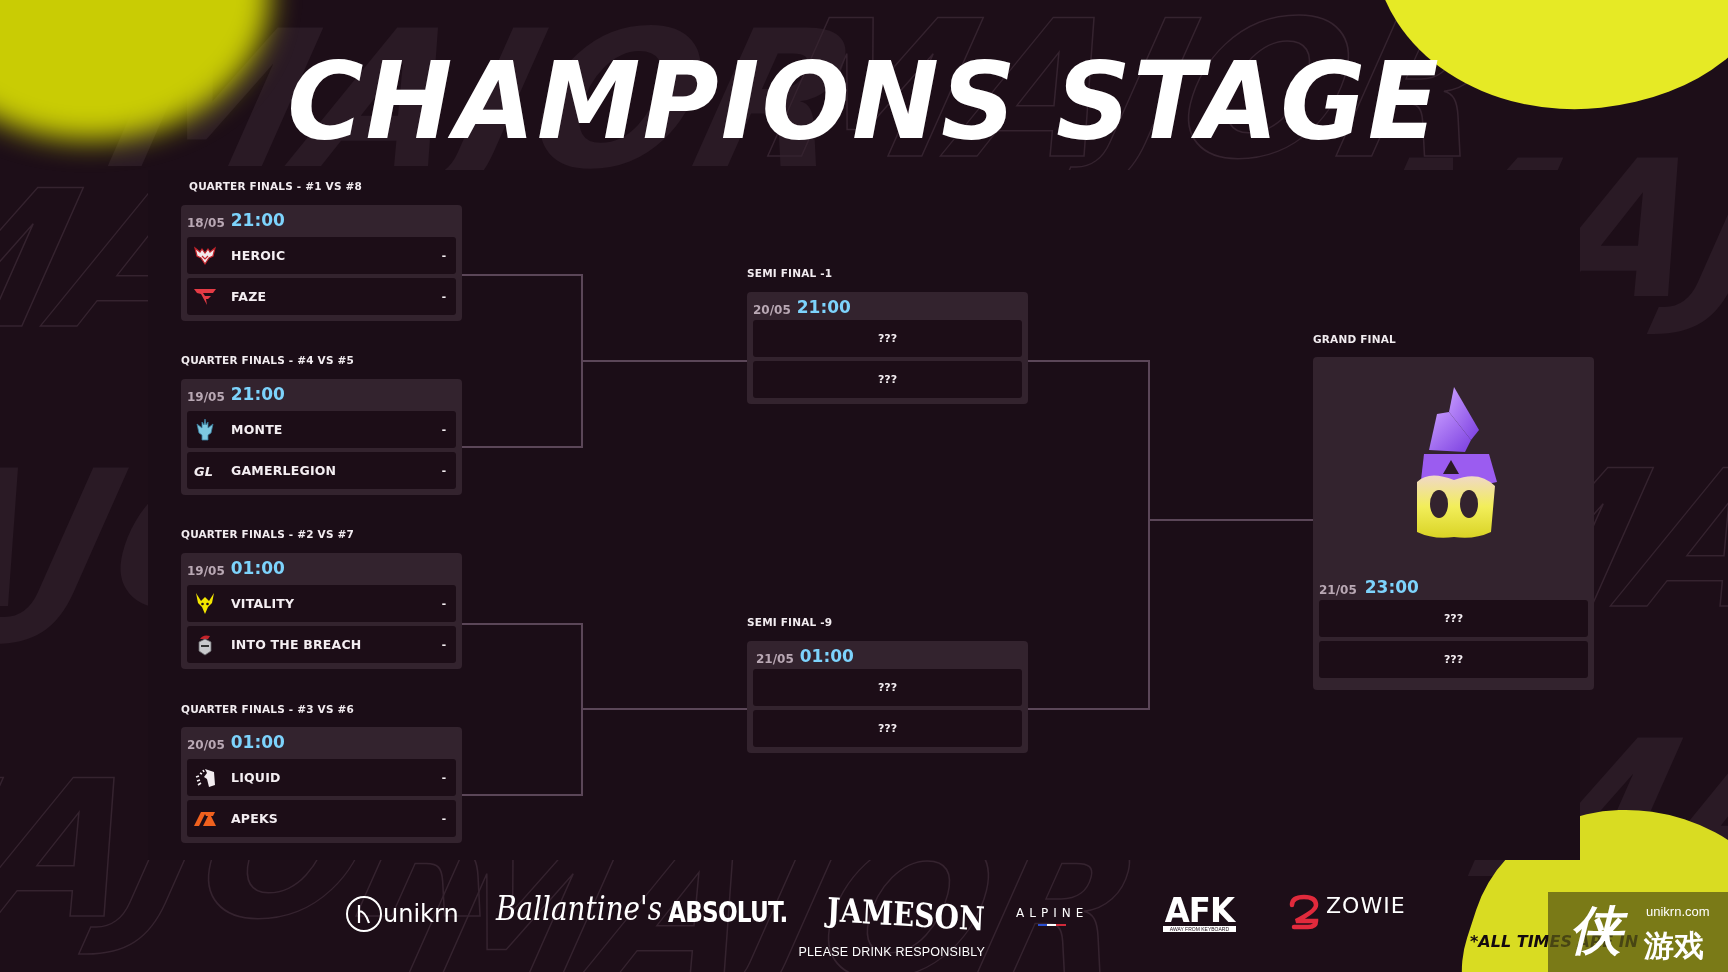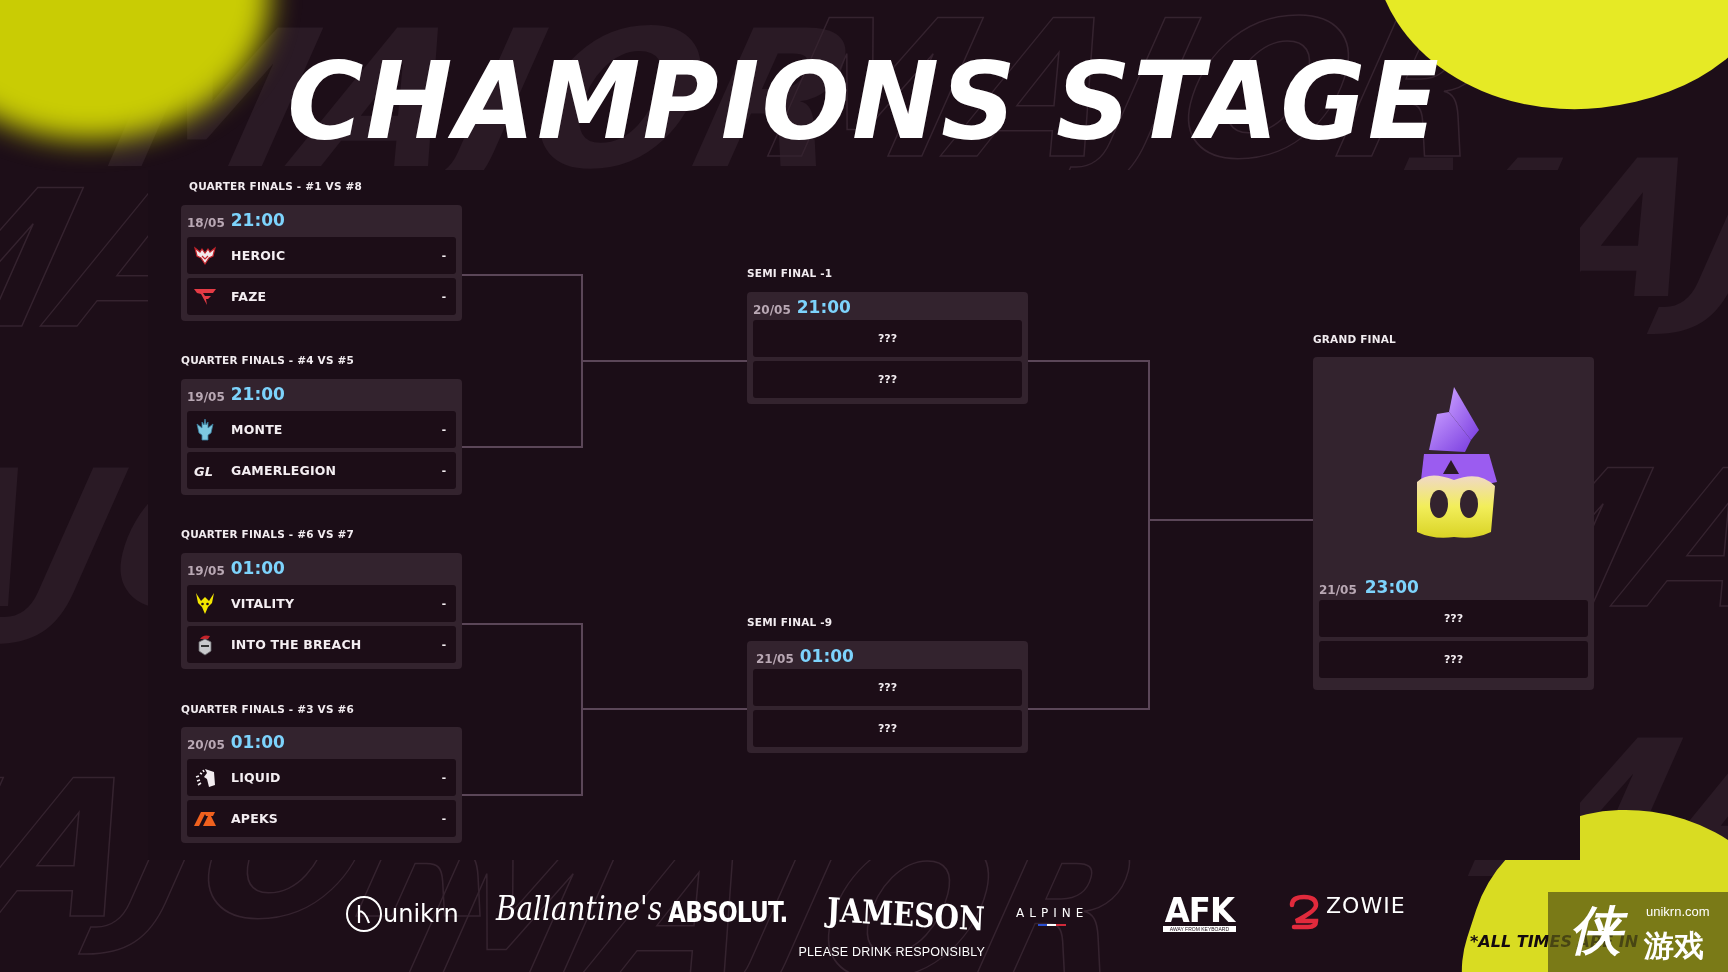--- a/index.html
+++ b/index.html
@@ -222,21 +222,21 @@
     <span class="team-logo">
       <svg width="22" height="14" viewBox="0 0 22 14">
           <text x="0" y="12" font-family="DejaVu Sans, sans-serif" font-size="13" font-style="italic" font-weight="700" fill="#f2ecf0">GL</text>
         </svg>
     </span>
     <span class="team-name">GAMERLEGION</span>
     <span class="team-score">-</span>
   </div>
 </div>
 
-<div class="round-label" style="left:181px; top:528px;">QUARTER FINALS - #6 VS #7</div>
+<div class="round-label" style="left:181px; top:528px;">QUARTER FINALS - #2 VS #7</div>
 <div class="card" style="left:181px; top:553px;">
   <div class="card-head">
     <span class="date">19/05</span>
     <span class="time">01:00</span>
   </div>
   <div class="team-row">
     <span class="team-logo">
       <svg width="20" height="22" viewBox="0 0 20 22">
           <path d="M1 0 L6 8 L10 4 L14 8 L19 0 L17 10 L13 14 L10 21 L7 14 L3 10 Z" fill="#f3e600"></path>
           <circle cx="7.5" cy="11" r="1.3" fill="#1c0d17"></circle>

